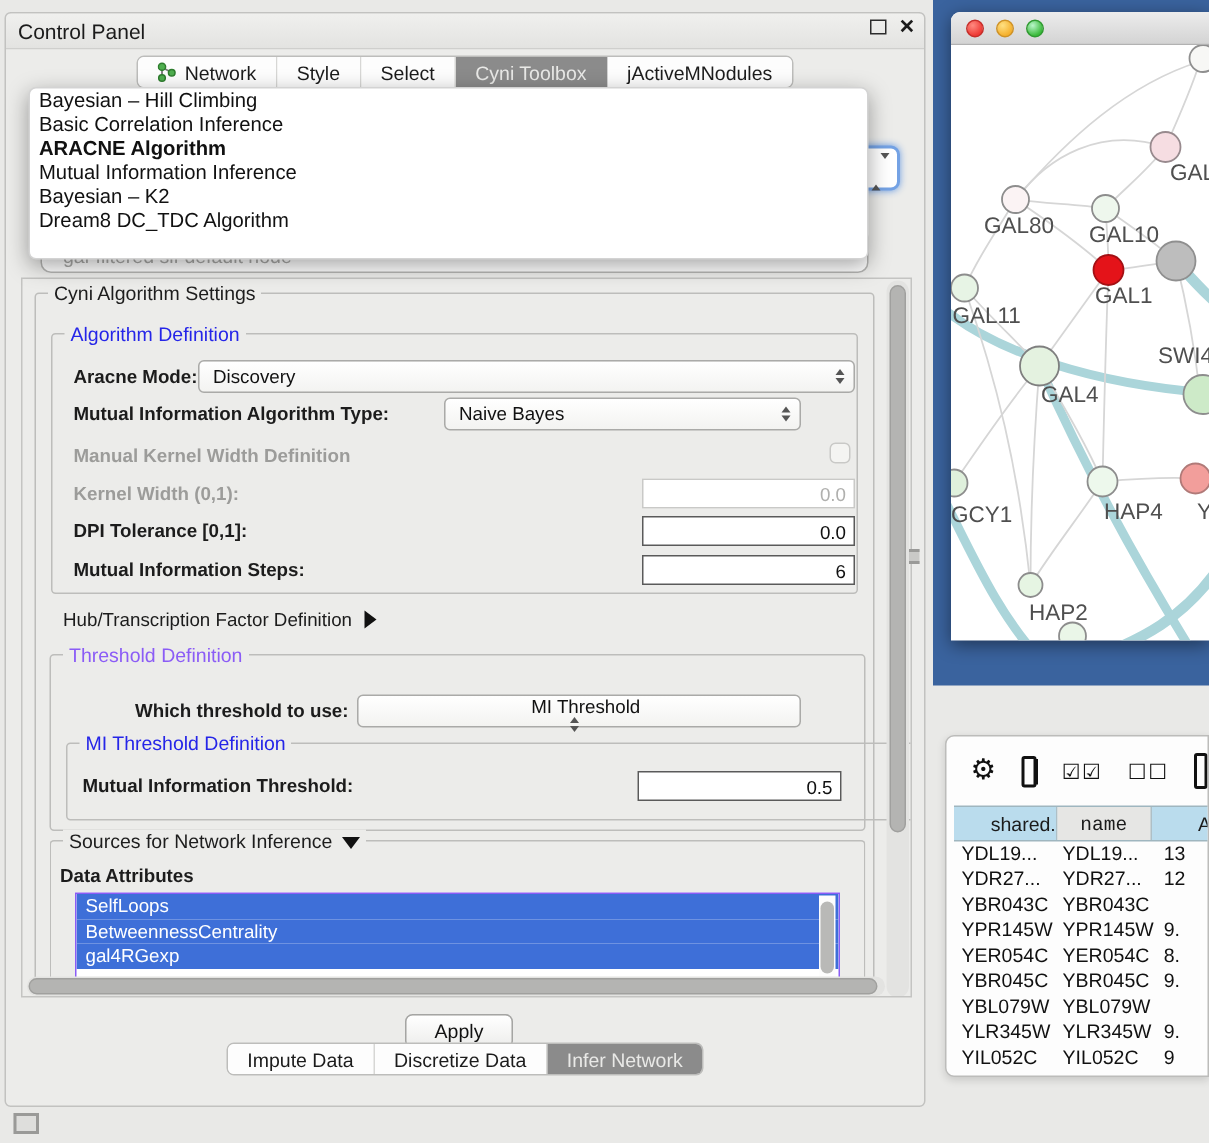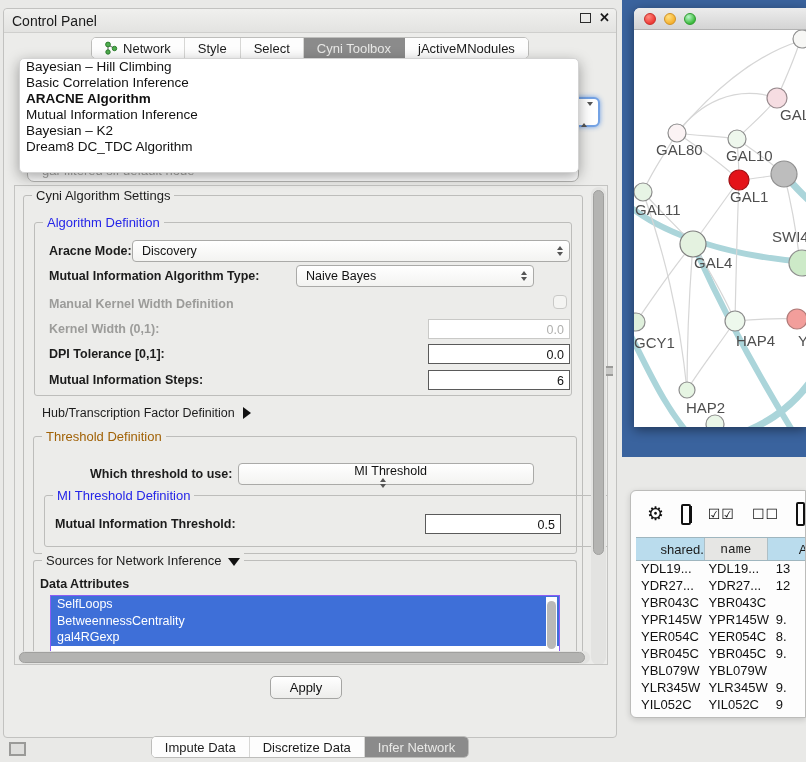--- a/index.html
+++ b/index.html
@@ -19,21 +19,21 @@
   .close-btn { font-size:13px; font-weight:bold; color:#1b1b1b; line-height:10px; }
 
   
   .seg-bar { display:flex; justify-content:center; }
   .seg { display:inline-flex; border:1px solid #bdbdbb; border-radius:5px; overflow:hidden; background:#fdfdfd; height:22px; }
   .seg-item { display:flex; align-items:center; gap:5px; padding:0 13px; font-size:13px; color:#1c1c1c;
     background:#fdfdfd; border-right:1px solid #d7d7d5; white-space:nowrap; }
   .seg-item:last-child { border-right:none; }
   .seg-item.selected { background:#8b8b8b; color:#e9e9e7; border-right-color:#8b8b8b; }
   #top-tabs { position:absolute; left:0; right:0; top:28px; }
-  #bottom-tabs { position:absolute; left:0; right:0; top:727px;text-align:center; }
+  #bottom-tabs { position:absolute; left:0; right:0; top:686px;text-align:center; }
 
   
   #algo-popup { position:absolute; left:15px; top:49px; width:560px; height:115px; background:#fff;
     border:1px solid #d3d3d3; border-radius:5px; box-shadow:0 4px 14px rgba(0,0,0,.35); z-index:6; overflow:hidden; }
   #algo-placeholder { text-align:center; color:#bcbcbc; font-size:13.5px; padding-top:2px; height:18px; }
   .pop-item { font-size:13.5px; color:#111; padding-left:6px; line-height:15.9px; white-space:nowrap; }
   .pop-item.bold { font-weight:bold; }
 
   
   #bg-combo { position:absolute; left:23px; top:142px; width:552px; height:31px; background:#fff;
@@ -45,21 +45,21 @@
   
   #settings { position:absolute; left:10px; top:176px; width:594px; height:480px;
     border:1px solid #c4c4c2; background:#ececea; overflow:hidden; }
   .vscroll { position:absolute; right:1px; top:1px; width:15px; height:478px; background:#e3e3e1; border-radius:8px; }
   .vscroll .thumb { position:absolute; left:2px; top:3px; width:11px; height:365px; background:#b4b4b2;
     border:1px solid #a0a09e; border-radius:7px; }
 
   .groupbox { position:absolute; border:1px solid #bdbdbb; border-radius:3px; }
   .legend { position:absolute; top:-8px; left:8px; background:#ececea; padding:0 4px; font-size:13px; white-space:nowrap; }
   .legend.blue { color:#2525e8; }
-  .legend.green { color:#a16207; }
+  .legend.green { color:#8b5cf6; }
   .legend.black { color:#1d1d1d; }
 
   .lbl { position:absolute; font-size:12.5px; color:#1c1c1c; white-space:nowrap; }
   .lbl.b { font-weight:bold; }
   .lbl.dis { color:#9c9c9a; font-weight:bold; }
 
   .combo { position:absolute; height:22px; background:linear-gradient(#ffffff,#f3f3f1);
     border:1px solid #aaaaa8; border-radius:4px; display:flex; align-items:center; }
   .combo .val { font-size:12.5px; color:#111; padding-left:9px; flex:1; }
   .combo .arrows { display:flex; flex-direction:column; gap:2px; padding-right:6px; }

